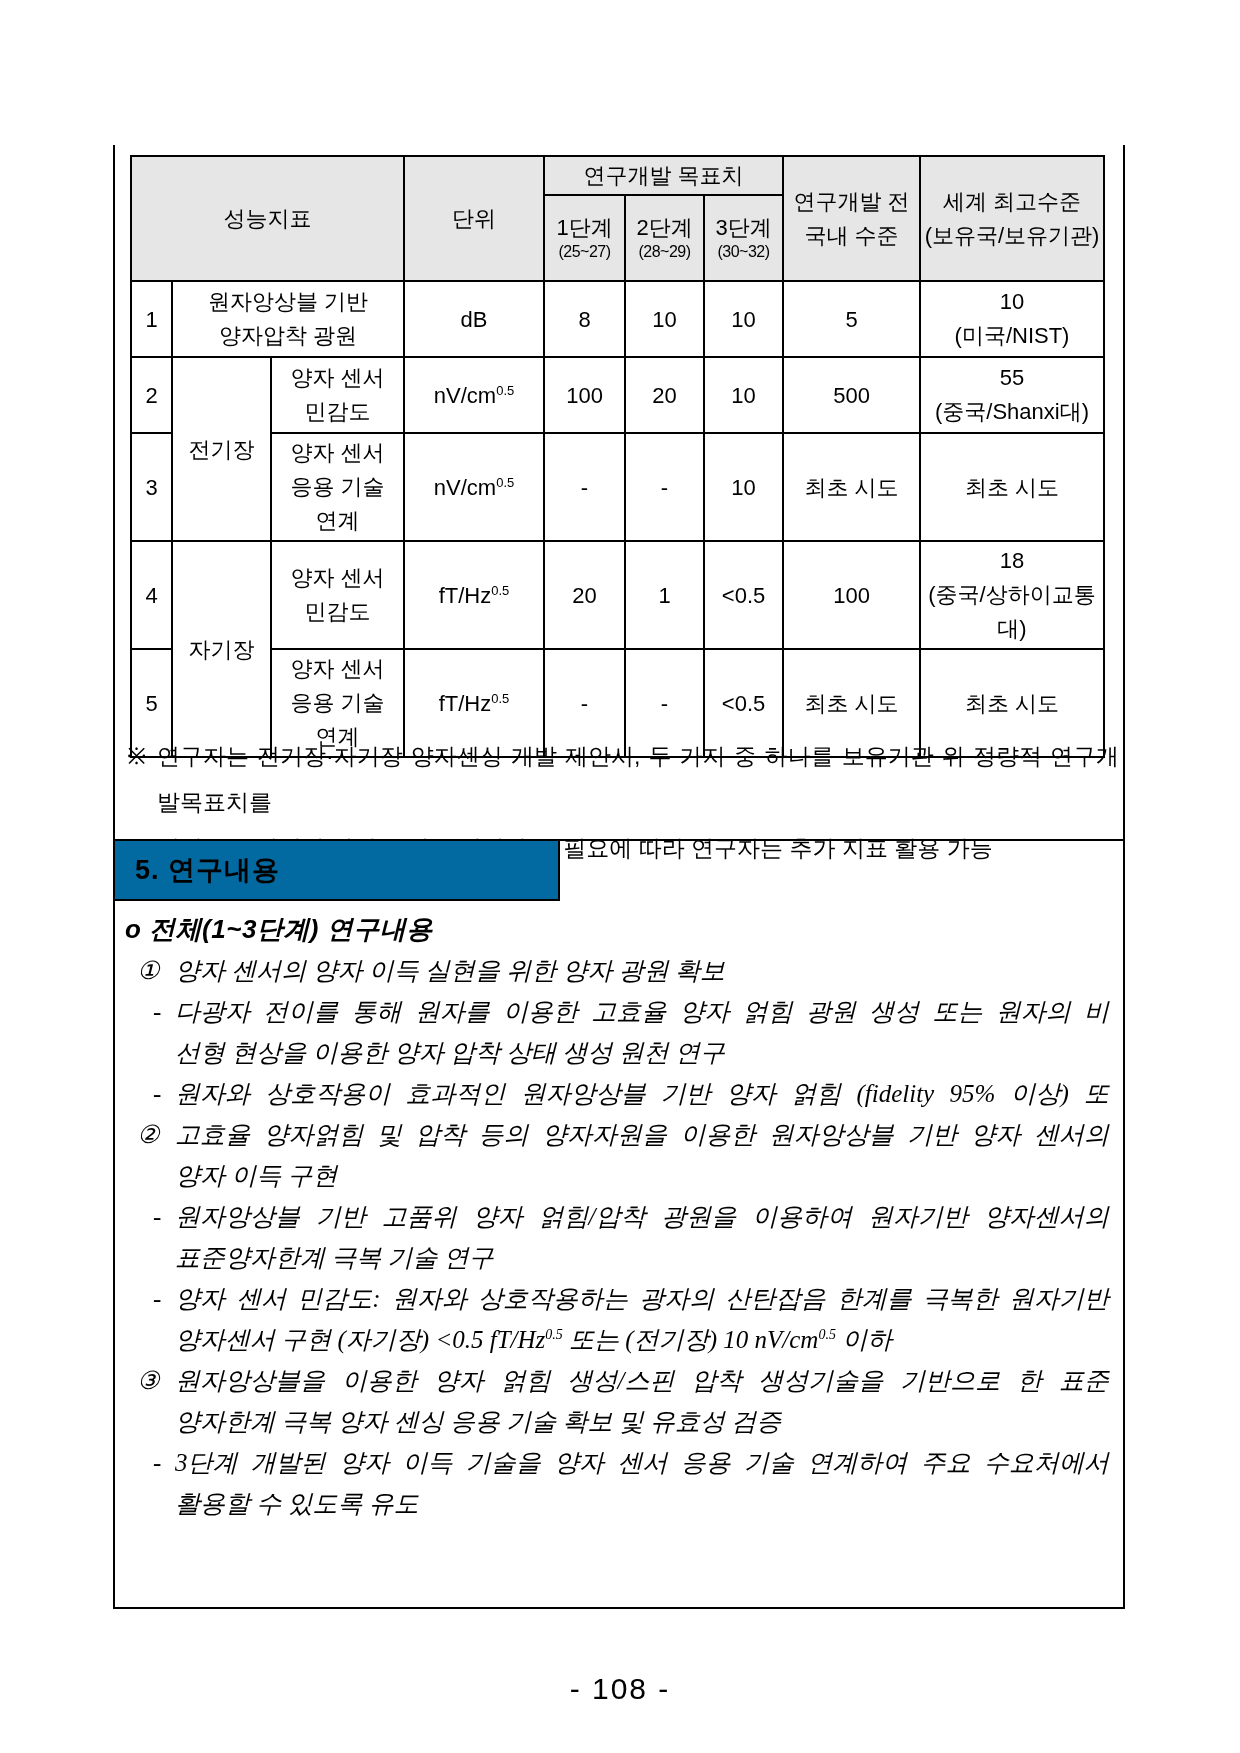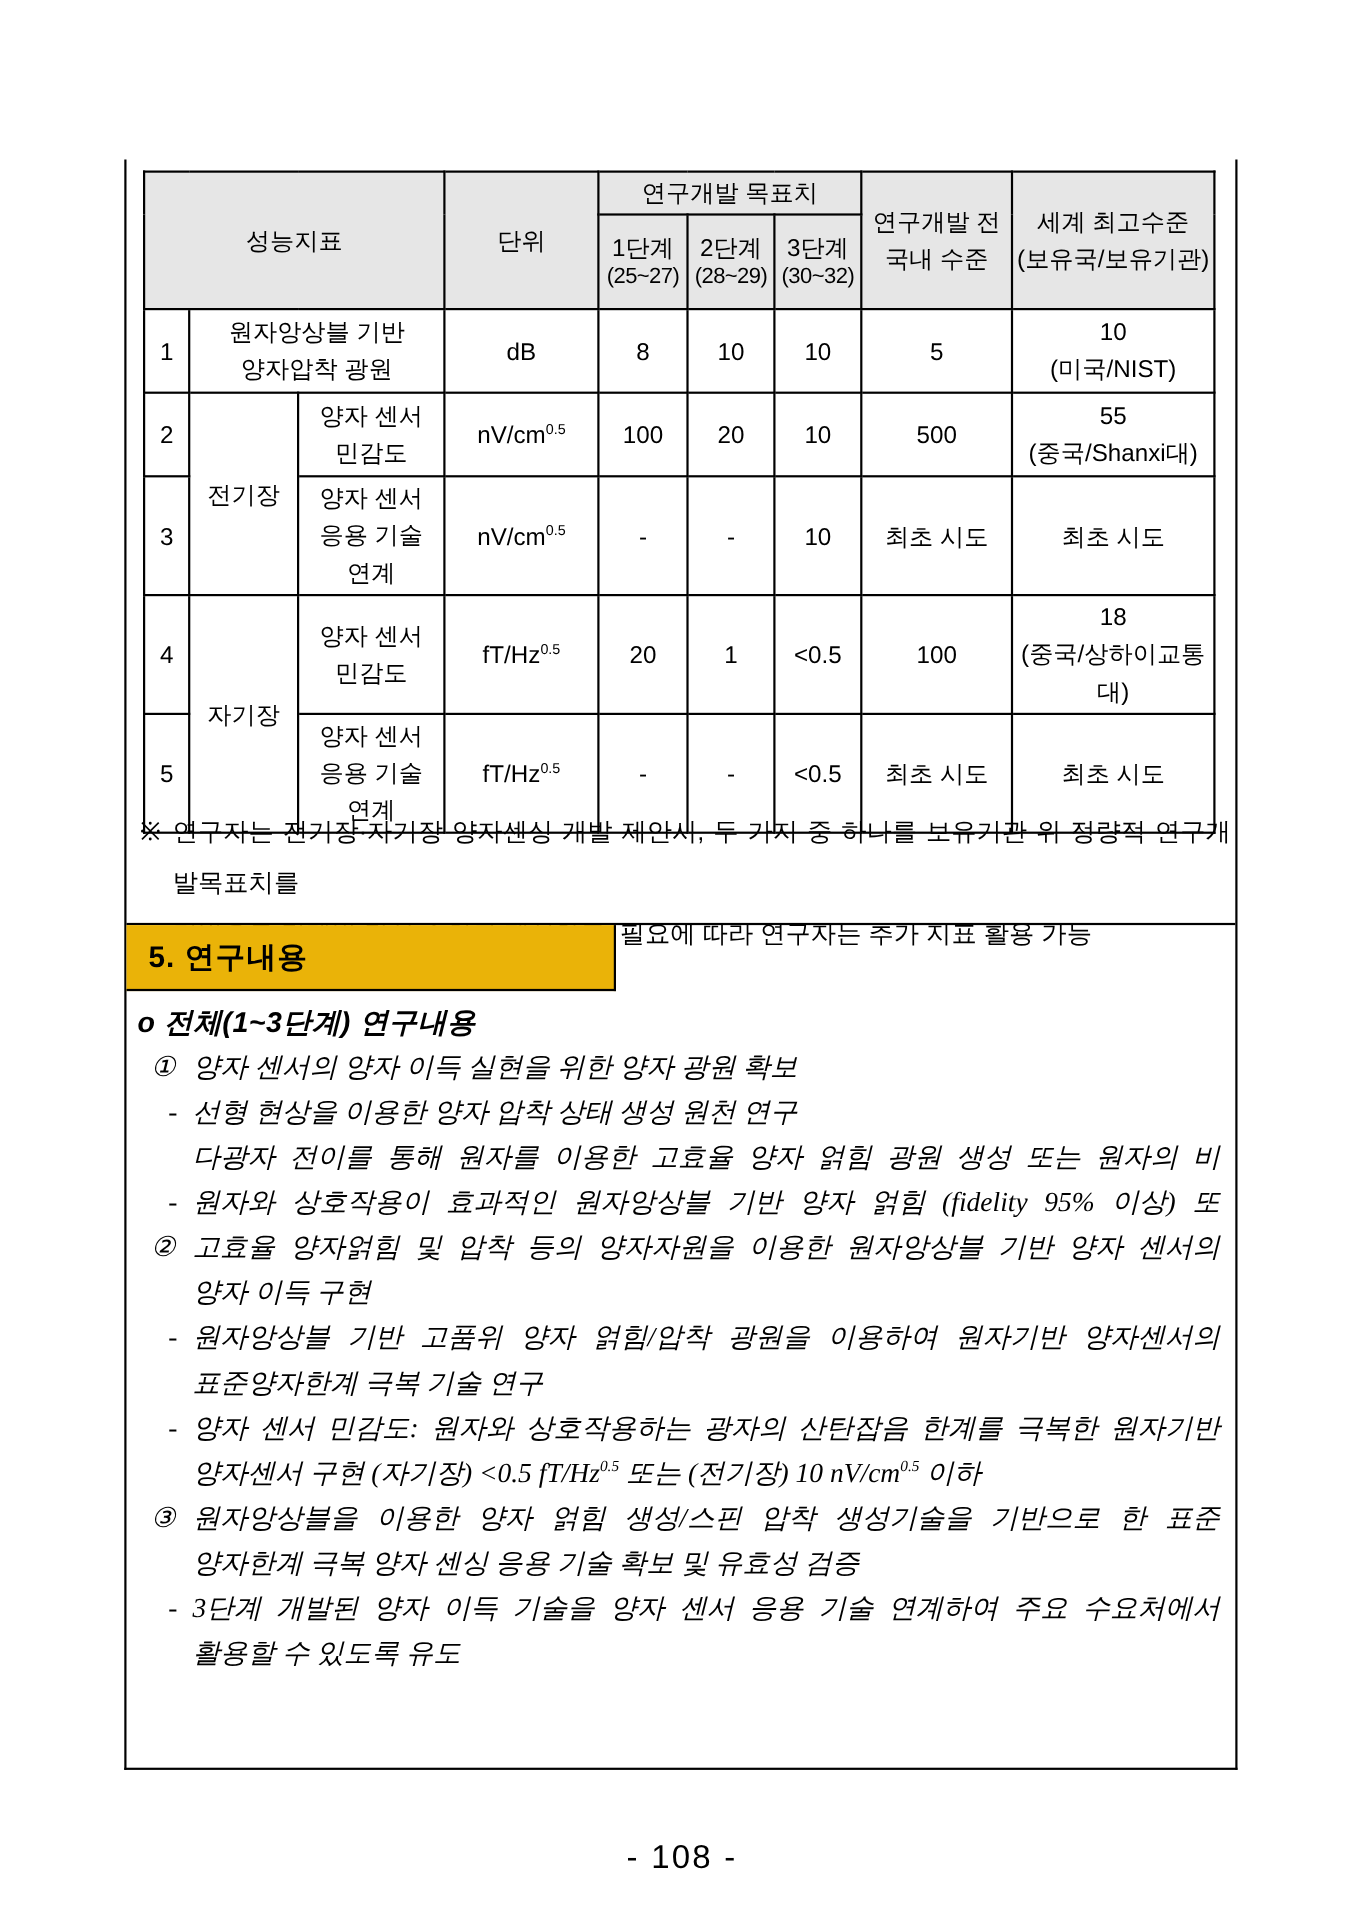--- a/index.html
+++ b/index.html
@@ -20,40 +20,40 @@
   table.perf td {
     border:2px solid #000; text-align:center; vertical-align:middle;
     font-size:22px; line-height:1.5; padding:2px; box-sizing:border-box;
     font-family:"Liberation Sans", sans-serif;
   }
   table.perf td.hd { background:#e6e6e6; }
   table.perf sup { font-size:13px; vertical-align:super; line-height:0; }
   td.hrow1 { height:43px; }
   td.hrow2 { height:86px; }
   .stg-label { line-height:1.25; }
-  .stg-range { font-size:20px; line-height:1.25; letter-spacing:-0.5px; }
+  .stg-range { font-size:16px; line-height:1.25; letter-spacing:-0.5px; }
   .cell-2line div { line-height:34px; }
   .cell-3line div { line-height:34px; }
   td.rh76 { height:76px; }
   td.rh106 { height:106px; }
   
   .note {
     position:absolute; top:588px; left:8px; width:996px;
     font-size:23px; line-height:46px; padding-left:34px; box-sizing:border-box;
   }
   .note-marker { position:absolute; left:4px; top:0; }
   .nline { white-space:normal; }
   .j { text-align:justify; text-align-last:justify; }
   
   .section-row {
     position:absolute; top:694px; left:0; width:100%; height:60px;
     border-top:2px solid #000; box-sizing:content-box;
   }
   .section-cell {
-    width:445px; height:60px; background:#eab308;
+    width:445px; height:60px; background:#0369a1;
     border-right:2px solid #000; border-bottom:2px solid #000; box-sizing:border-box;
     display:flex; align-items:center; padding-left:20px;
     font-size:27px; font-weight:bold; letter-spacing:1px;
   }
   
   .content {
     position:absolute; top:728px; left:0; width:100%; bottom:0;
     padding:36px 14px 0 10px; box-sizing:border-box;
     font-family:"Liberation Serif", serif; font-size:25px; line-height:41px;font-style:italic;
   }
@@ -226,22 +226,22 @@
     <div class="content">
       <div class="c-heading">o 전체(1~3단계) 연구내용</div>
 
       <div class="c-item circle">
         <span class="marker">①</span>
         <div class="line">양자 센서의 양자 이득 실현을 위한 양자 광원 확보</div>
       </div>
 
       <div class="c-item dash">
         <span class="marker">-</span>
+        <div class="line j">다광자 전이를 통해 원자를 이용한 고효율 양자 얽힘 광원 생성 또는 원자의 비</div>
         <div class="line">선형 현상을 이용한 양자 압착 상태 생성 원천 연구</div>
-        <div class="line j">다광자 전이를 통해 원자를 이용한 고효율 양자 얽힘 광원 생성 또는 원자의 비</div>
       </div>
 
       <div class="c-item dash">
         <span class="marker">-</span>
         <div class="line j">원자와 상호작용이 효과적인 원자앙상블 기반 양자 얽힘 (fidelity 95% 이상) 또</div>
       </div>
 
       <div class="c-item circle">
         <span class="marker">②</span>
         <div class="line j">고효율 양자얽힘 및 압착 등의 양자자원을 이용한 원자앙상블 기반 양자 센서의</div>

